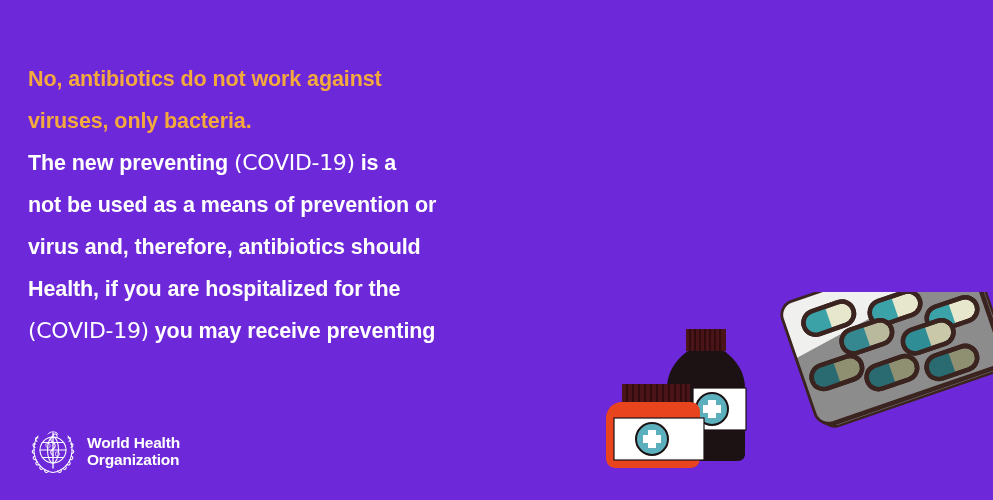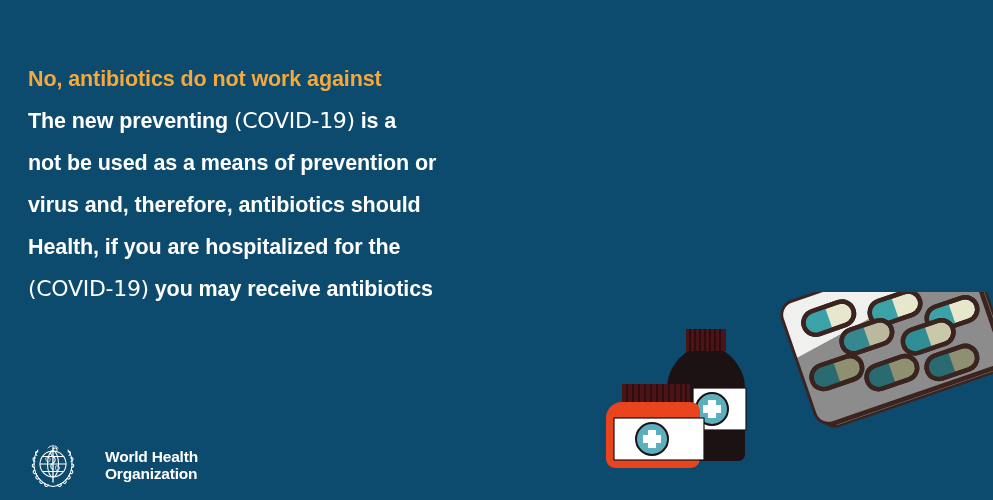--- a/index.html
+++ b/index.html
@@ -5,21 +5,21 @@
   html, body {
     margin: 0;
     padding: 0;
     background: #ffffff;
   }
   #poster {
     position: relative;
     width: 993px;
     height: 500px;
     overflow: hidden;
-    background: #0c4a6e;
+    background: #6d28d9;
     font-family: "Liberation Sans", sans-serif;
     -webkit-font-smoothing: antialiased;
   }
 
   
   #body-copy {
     position: absolute;
     left: 28px;
     top: 58px;
     width: 530px;
@@ -54,24 +54,24 @@
     font-size: 41px;
     line-height: 51px;
     letter-spacing: -0.6px;
   }
   #headline .hl-line { white-space: nowrap; }
 
   
   #who-logo {
     position: absolute;
     left: 28px;
-    top: 440px;
+    top: 426px;
     display: flex;
     align-items: center;
-    gap: 27px;
+    gap: 9px;
   }
   #who-emblem { width: 50px; height: 50px; display: block; }
   #who-wordmark {
     color: #ffffff;
     font-weight: bold;
     font-size: 15.5px;
     line-height: 17.5px;
     letter-spacing: -0.2px;
   }
 
@@ -96,25 +96,26 @@
   }
   #illustration svg { display: block; width: 403px; height: 208px; }
 </style>
 </head>
 <body>
 
 <div id="poster">
 
   <div id="body-copy">
     <div class="copy-line accent">No, antibiotics do not work against</div>
+    <div class="copy-line accent">viruses, only bacteria.</div>
     <div class="copy-line"><span>The new preventing </span><span class="lighter">(COVID-19)</span><span> is a</span></div>
     <div class="copy-line">not be used as a means of prevention or</div>
     <div class="copy-line">virus and, therefore, antibiotics should</div>
     <div class="copy-line">Health, if you are hospitalized for the</div>
-    <div class="copy-line"><span class="lighter">(COVID-19)</span><span> you may receive antibiotics</span></div>
+    <div class="copy-line"><span class="lighter">(COVID-19)</span><span> you may receive preventing</span></div>
   </div>
 
 
   <div id="who-logo">
     <svg id="who-emblem" viewBox="0 0 100 100">
       <g stroke="#ffffff" fill="none" stroke-width="2.1" stroke-linecap="round">
 
         <path d="M50 93 C30 90 14 74 12 52 C11 40 14 28 20 20"></path>
         <path d="M50 93 C70 90 86 74 88 52 C89 40 86 28 80 20"></path>
 

